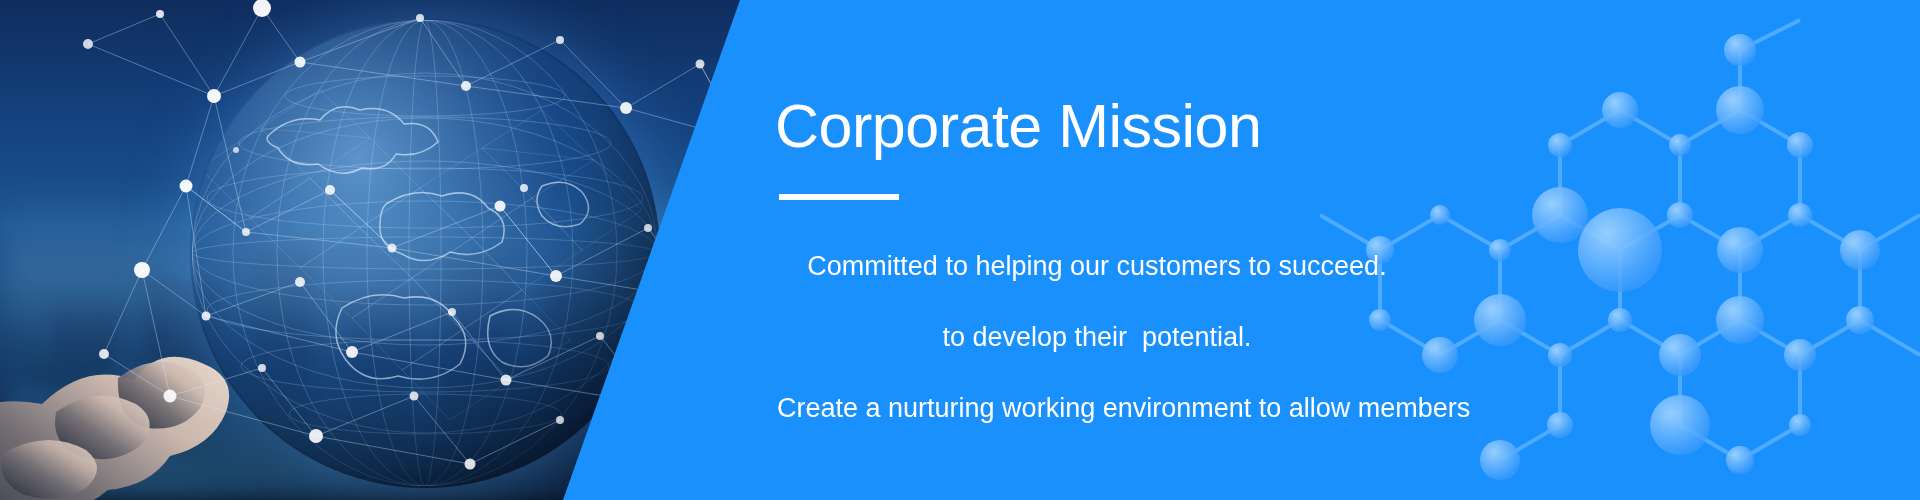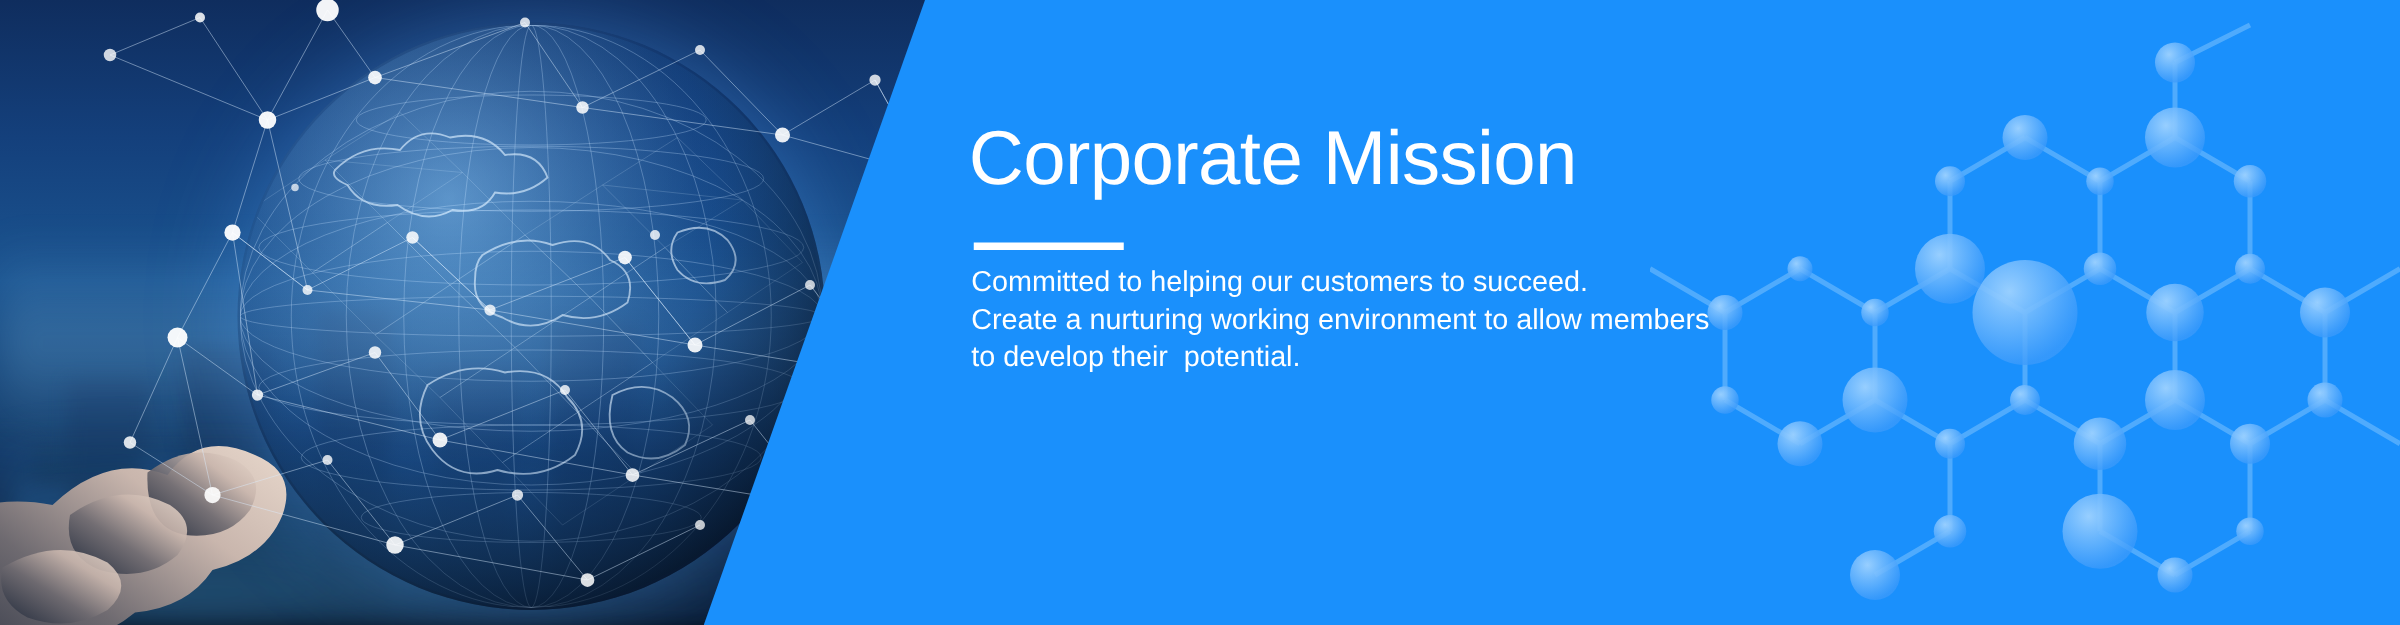--- a/index.html
+++ b/index.html
@@ -111,21 +111,21 @@
     width:600px; height:500px;
     overflow:hidden;
     pointer-events:none;
   }
   .molecules svg { width:100%; height:100%; display:block; }
 
   
   .content {
     position:absolute;
     left:775px; top:0;
-    width:700px; height:500px;
+    width:700px; height:500px;text-align:center;
   }
   .title {
     position:absolute;
     left:0; top:94px;
     font-size:61px;
     line-height:1.08;
     font-weight:400;
     color:#ffffff;
     letter-spacing:-0.5px;
     white-space:nowrap;
@@ -135,25 +135,26 @@
     left:4px; top:194px;
     width:120px; height:6px;
     background:#ffffff;
   }
   .body-text {
     position:absolute;
     left:2px; top:210px;
     width:640px;
   }
   .body-line {
-    font-size:23px;
+    font-size:27px;
     line-height:30px;
     color:#ffffff;
     font-weight:400;
     white-space:pre;
+    margin-top:41px;
   }
 </style>
 </head>
 <body>
 
 <div class="banner">
 
   <div class="photo-panel">
     <div class="photo-base"></div>
 
@@ -372,18 +373,18 @@
         </g>
       </svg>
     </div>
   </div>
 
   <div class="content">
     <div class="title">Corporate Mission</div>
     <div class="rule"></div>
     <div class="body-text">
       <div class="body-line">Committed to helping our customers to succeed.</div>
+      <div class="body-line">to develop their  potential.</div>
       <div class="body-line">Create a nurturing working environment to allow members</div>
-      <div class="body-line">to develop their  potential.</div>
     </div>
   </div>
 
 </div>
 
 </body></html>

